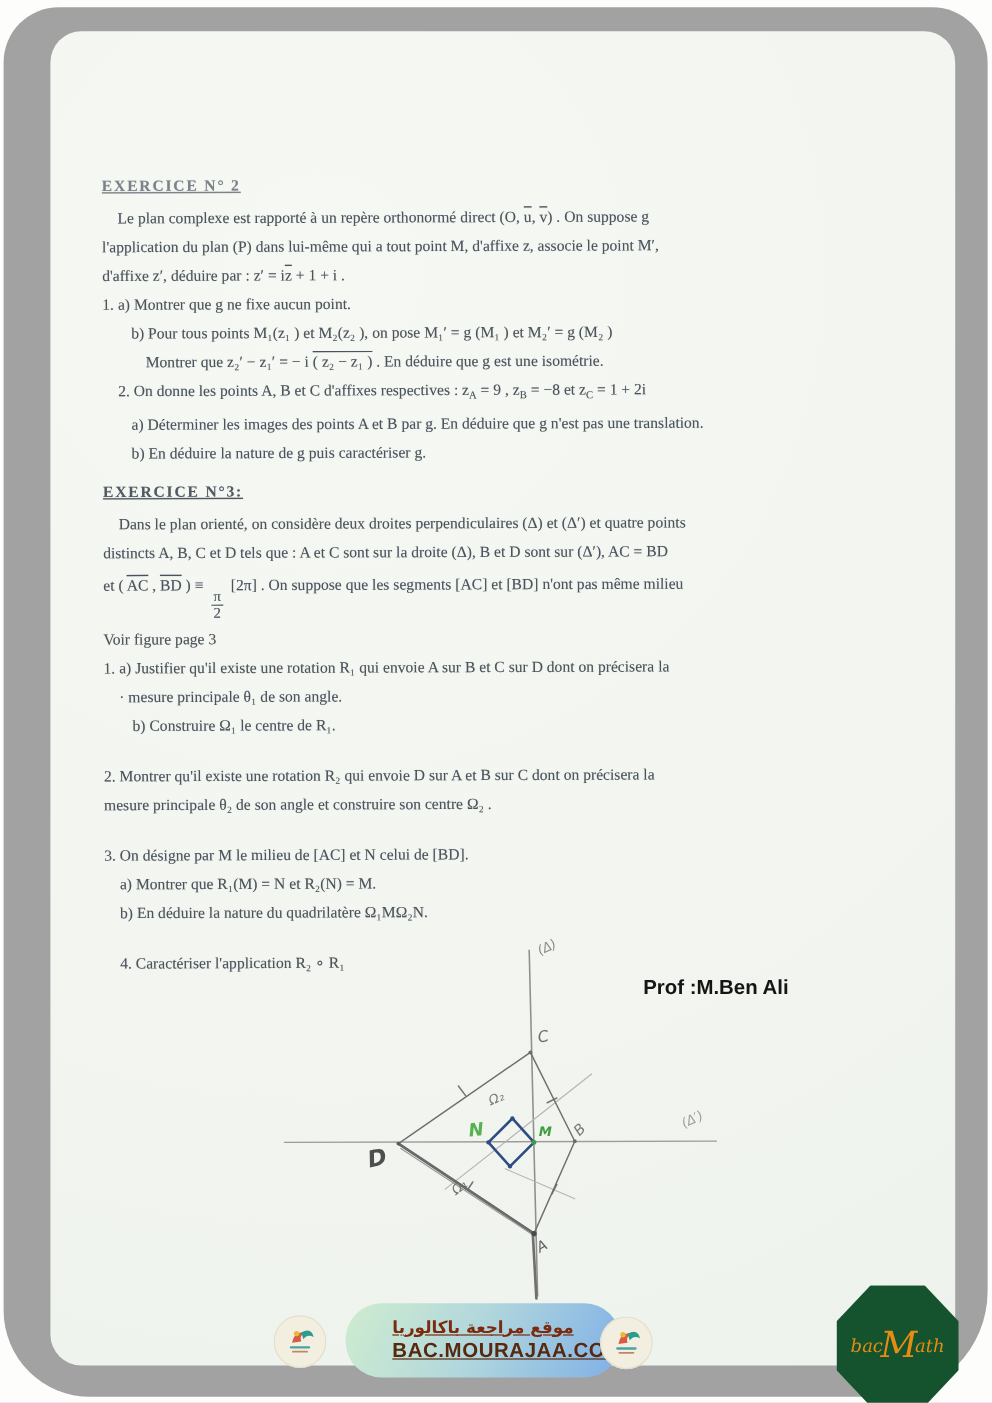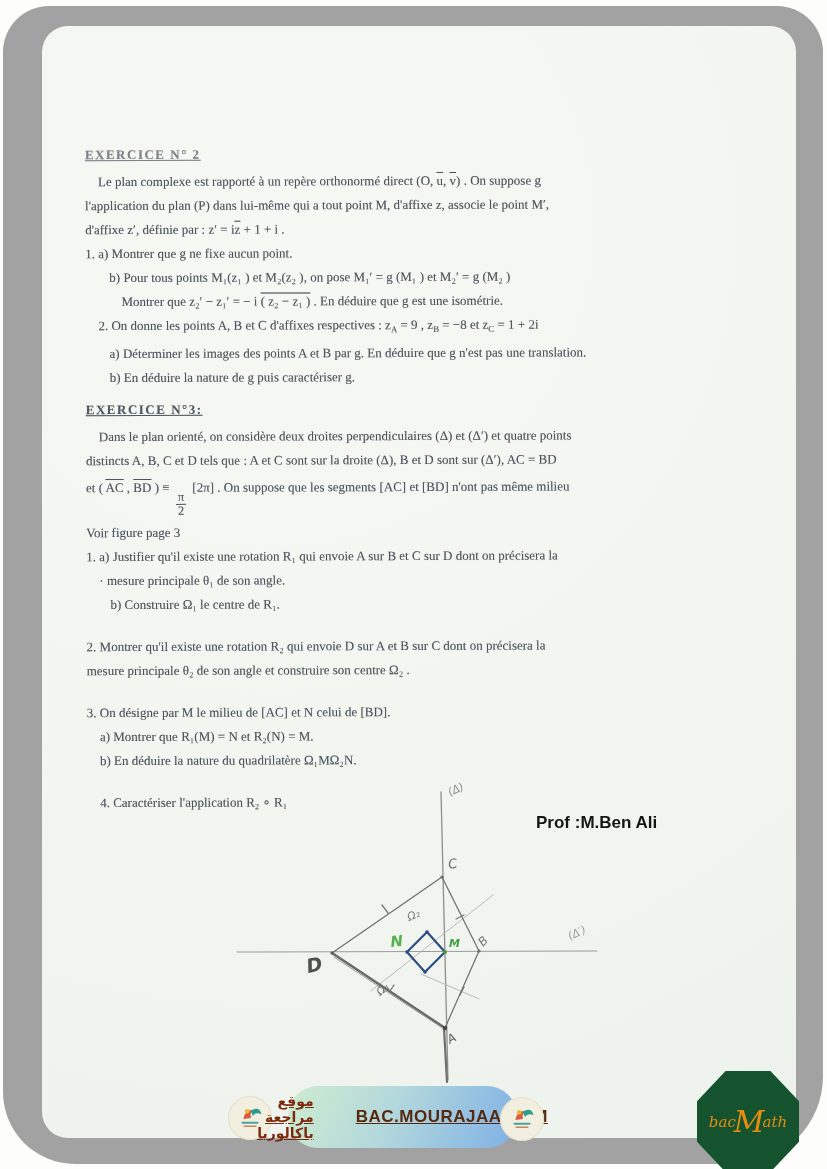--- a/index.html
+++ b/index.html
@@ -32,21 +32,21 @@
   .prof{position:absolute;left:536px;top:813px;font-family:"Liberation Sans",sans-serif;
         font-weight:bold;font-size:17px;color:#151515;}
 
   
   .figsvg{position:absolute;left:228px;top:780px;width:440px;height:305px;}
   .figsvg .hw{font-family:"DejaVu Sans",sans-serif;font-style:italic;}
 
   
   .pill{position:absolute;left:288px;top:1086px;width:229px;height:62px;border-radius:30px;
         background:linear-gradient(115deg,#cfeccf 0%,#b3d8dc 45%,#7fb0e6 100%);
-        display:flex;flex-direction:row;align-items:center;justify-content:center;gap:1px;
+        display:flex;flex-direction:column;align-items:center;justify-content:center;gap:1px;
         cursor:pointer;}
   .pill .ar{font-family:"DejaVu Sans",sans-serif;font-size:14px;font-weight:bold;color:#7c2a0e;
         text-decoration:underline;direction:rtl;}
   .pill .url{font-family:"Liberation Sans",sans-serif;font-size:17px;font-weight:bold;color:#56290f;
         text-decoration:underline;letter-spacing:.5px;margin-left:41px;}
   .badge-circle{position:absolute;width:44px;height:44px;border-radius:50%;background:#f2efe1;
         box-shadow:inset 0 0 0 1px #e3dfc9;display:flex;align-items:center;justify-content:center;}
   .bc-left{left:228px;top:1096px}
   .bc-right{left:500px;top:1097px}
   .bacmath{position:absolute;left:697px;top:1071px;width:102px;height:101px;background:#14532d;
@@ -60,21 +60,21 @@
 <body>
 
 <div class="card"></div>
 <div class="page"></div>
 
 <div class="doc">
   <div class="heading">EXERCICE N° 2</div>
   <div>
       <div class="line ind1"><span>Le plan complexe est rapporté à un repère orthonormé direct  (O, </span><span class="ov">u</span><span>, </span><span class="ov">v</span><span>) .   On suppose g</span></div>
       <div class="line ind0">l'application du plan (P) dans lui-même qui a tout point M, d'affixe z,  associe le point M′,</div>
-      <div class="line ind0"><span>d'affixe z′,  définie par :    z′ = i</span><span class="ov">z</span><span> + 1 + i .</span></div>
+      <div class="line ind0"><span>d'affixe z′,  déduire par :    z′ = i</span><span class="ov">z</span><span> + 1 + i .</span></div>
       <div class="line ind0">1. a) Montrer que g  ne fixe aucun point.</div>
       <div class="line ind2">b) Pour tous points  M₁(z₁ ) et  M₂(z₂ ),  on pose  M₁′ = g (M₁ )  et  M₂′ = g (M₂ )</div>
       <div class="line ind3"><span>Montrer que   z₂′ − z₁′ = − i </span><span class="ov">( z₂ − z₁ )</span><span> .   En déduire que g est une isométrie.</span></div>
       <div class="line ind1"><span>2. On donne les points A, B et C d'affixes respectives :  z</span><span class="sb">A</span><span> = 9 ,  z</span><span class="sb">B</span><span> = −8  et  z</span><span class="sb">C</span><span> = 1 + 2i</span></div>
       <div class="line ind2">a) Déterminer les images des points A et B par g. En déduire que g n'est pas une translation.</div>
       <div class="line ind2">b) En déduire la nature de g puis caractériser g.</div>
     </div>
   <div class="heading h3">EXERCICE N°3:</div>
   <div>
       <div class="line ind1">Dans le plan orienté, on considère deux droites perpendiculaires (Δ) et (Δ′) et quatre points</div>

